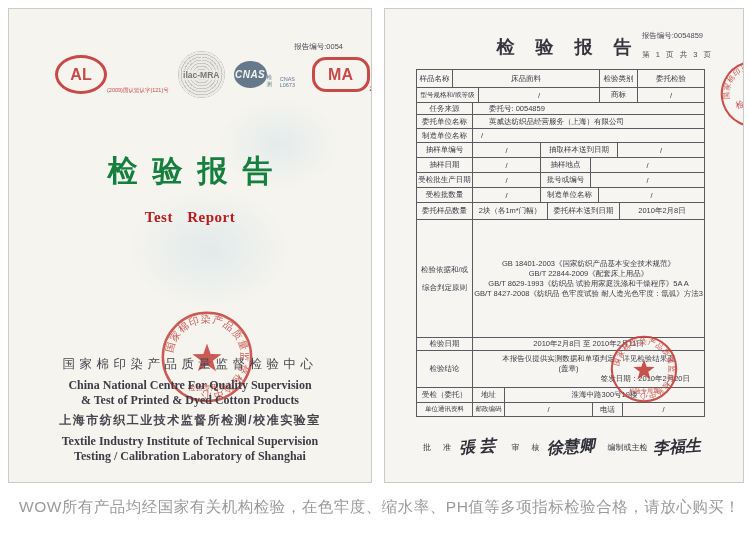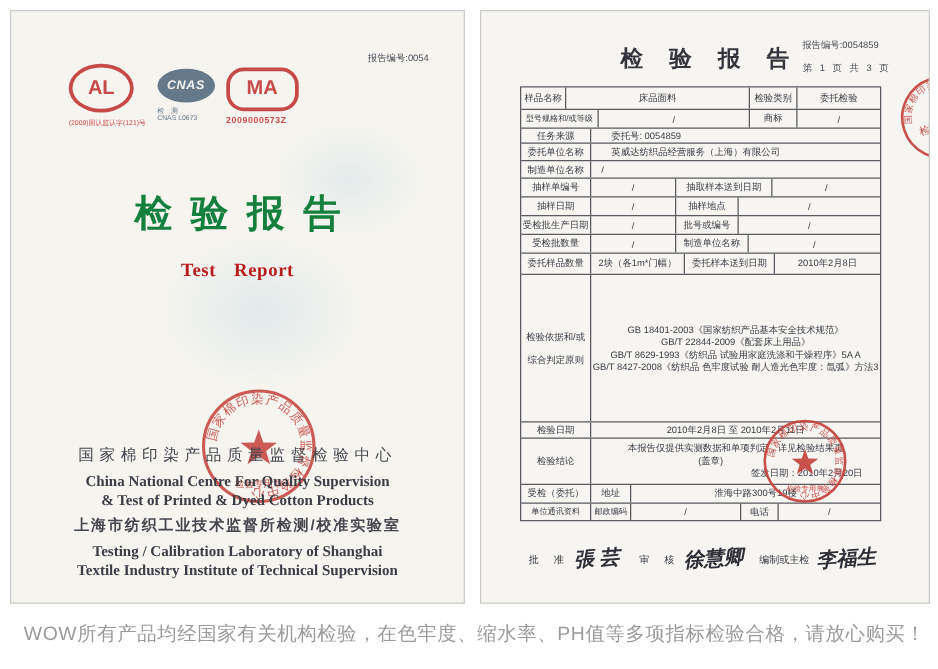--- a/index.html
+++ b/index.html
@@ -7,21 +7,21 @@
          font-family:"Liberation Sans",sans-serif;color:#3c3c46;}
   .page{position:absolute;top:8px;height:475px;background:#f5f4ef;border:1px solid #cbcbc7;
         overflow:hidden;box-sizing:border-box;}
   .page-left{left:8px;width:364px;}
   .page-right{left:384px;width:360px;background:#f6f5f1;}
   .stain{position:absolute;border-radius:50%;pointer-events:none;}
   .s1{left:120px;top:180px;width:160px;height:120px;background:radial-gradient(closest-side,rgba(190,215,225,.35),rgba(190,215,225,0));}
   .s2{left:210px;top:90px;width:120px;height:90px;background:radial-gradient(closest-side,rgba(190,215,225,.3),rgba(190,215,225,0));}
   .rep-no{position:absolute;font-size:7.5px;color:#4a4a55;}
   .logos{position:absolute;left:46px;top:42px;display:flex;align-items:center;gap:9px;}
-  .logo{display:flex;flex-direction:column;align-items:flex-start;}
+  .logo{display:flex;flex-direction:row;align-items:flex-end;}
   .cal-oval{width:46px;height:33px;border:3px solid #c84a48;border-radius:50%;display:flex;align-items:center;justify-content:center;
             color:#c84a48;font-weight:bold;font-size:16px;letter-spacing:0;}
   .cal-cap{margin-top:5px;font-size:5.5px;color:#c84a48;white-space:nowrap;}
   .ilac-circle{width:47px;height:47px;border-radius:50%;
       background:repeating-radial-gradient(circle at 50% 50%, #eceae4 0 2px, #c8c8c2 2px 3px);
       display:flex;align-items:center;justify-content:center;}
   .ilac-txt{font-size:8.5px;font-weight:bold;color:#77777a;background:rgba(240,239,233,.65);padding:0 1px;white-space:nowrap;}
   .cnas-ell{width:46px;height:27px;background:#66798b;border-radius:50%;display:flex;align-items:center;justify-content:center;
             color:#f3f3ef;font-weight:bold;font-style:italic;font-size:10px;letter-spacing:.5px;}
   .cnas-cap1{margin-top:3px;font-size:5.5px;color:#66798b;letter-spacing:2px;}
@@ -74,20 +74,25 @@
     <div class="stain s2"></div>
 
     <div class="rep-no" style="top:33px;right:28px;">报告编号:0054</div>
 
     <div class="logos">
       <div class="logo">
         <div class="cal-oval">AL</div>
         <div class="cal-cap">(2009)国认监认字(121)号</div>
       </div>
       <div class="logo">
+        <div class="ilac-circle">
+          <span class="ilac-txt">ilac-MRA</span>
+        </div>
+      </div>
+      <div class="logo">
         <div class="cnas-ell">CNAS</div>
         <div class="cnas-cap1">检 测</div>
         <div class="cnas-cap2">CNAS L0673</div>
       </div>
       <div class="logo">
         <div class="cma-rect">MA</div>
         <div class="cma-cap">2009000573Z</div>
       </div>
     </div>
 
@@ -109,22 +114,22 @@
     </div>
 
     <div class="org">
       <div class="cn">国家棉印染产品质量监督检验中心</div>
       <div class="gap"></div>
       <div class="en">China National Centre For Quality Supervision</div>
       <div class="en">&amp; Test of Printed  &amp;  Dyed Cotton Products</div>
       <div class="gap"></div>
       <div class="cn" style="font-size:12px;letter-spacing:1.5px;font-weight:600;">上海市纺织工业技术监督所检测/校准实验室</div>
       <div class="gap"></div>
+      <div class="en">Textile Industry Institute of Technical Supervision</div>
       <div class="en">Testing / Calibration Laboratory of  Shanghai</div>
-      <div class="en">Textile Industry Institute of Technical Supervision</div>
     </div>
   </div>
 
   <div class="page page-right">
     <div class="rep-no r-no">报告编号:0054859</div>
     <div class="rep-no r-page">第 1 页 共 3 页</div>
     <div class="big-title r-title">检 验 报 告</div>
 
     <div class="ftable">
       <div class="tr" style="height:18px">

